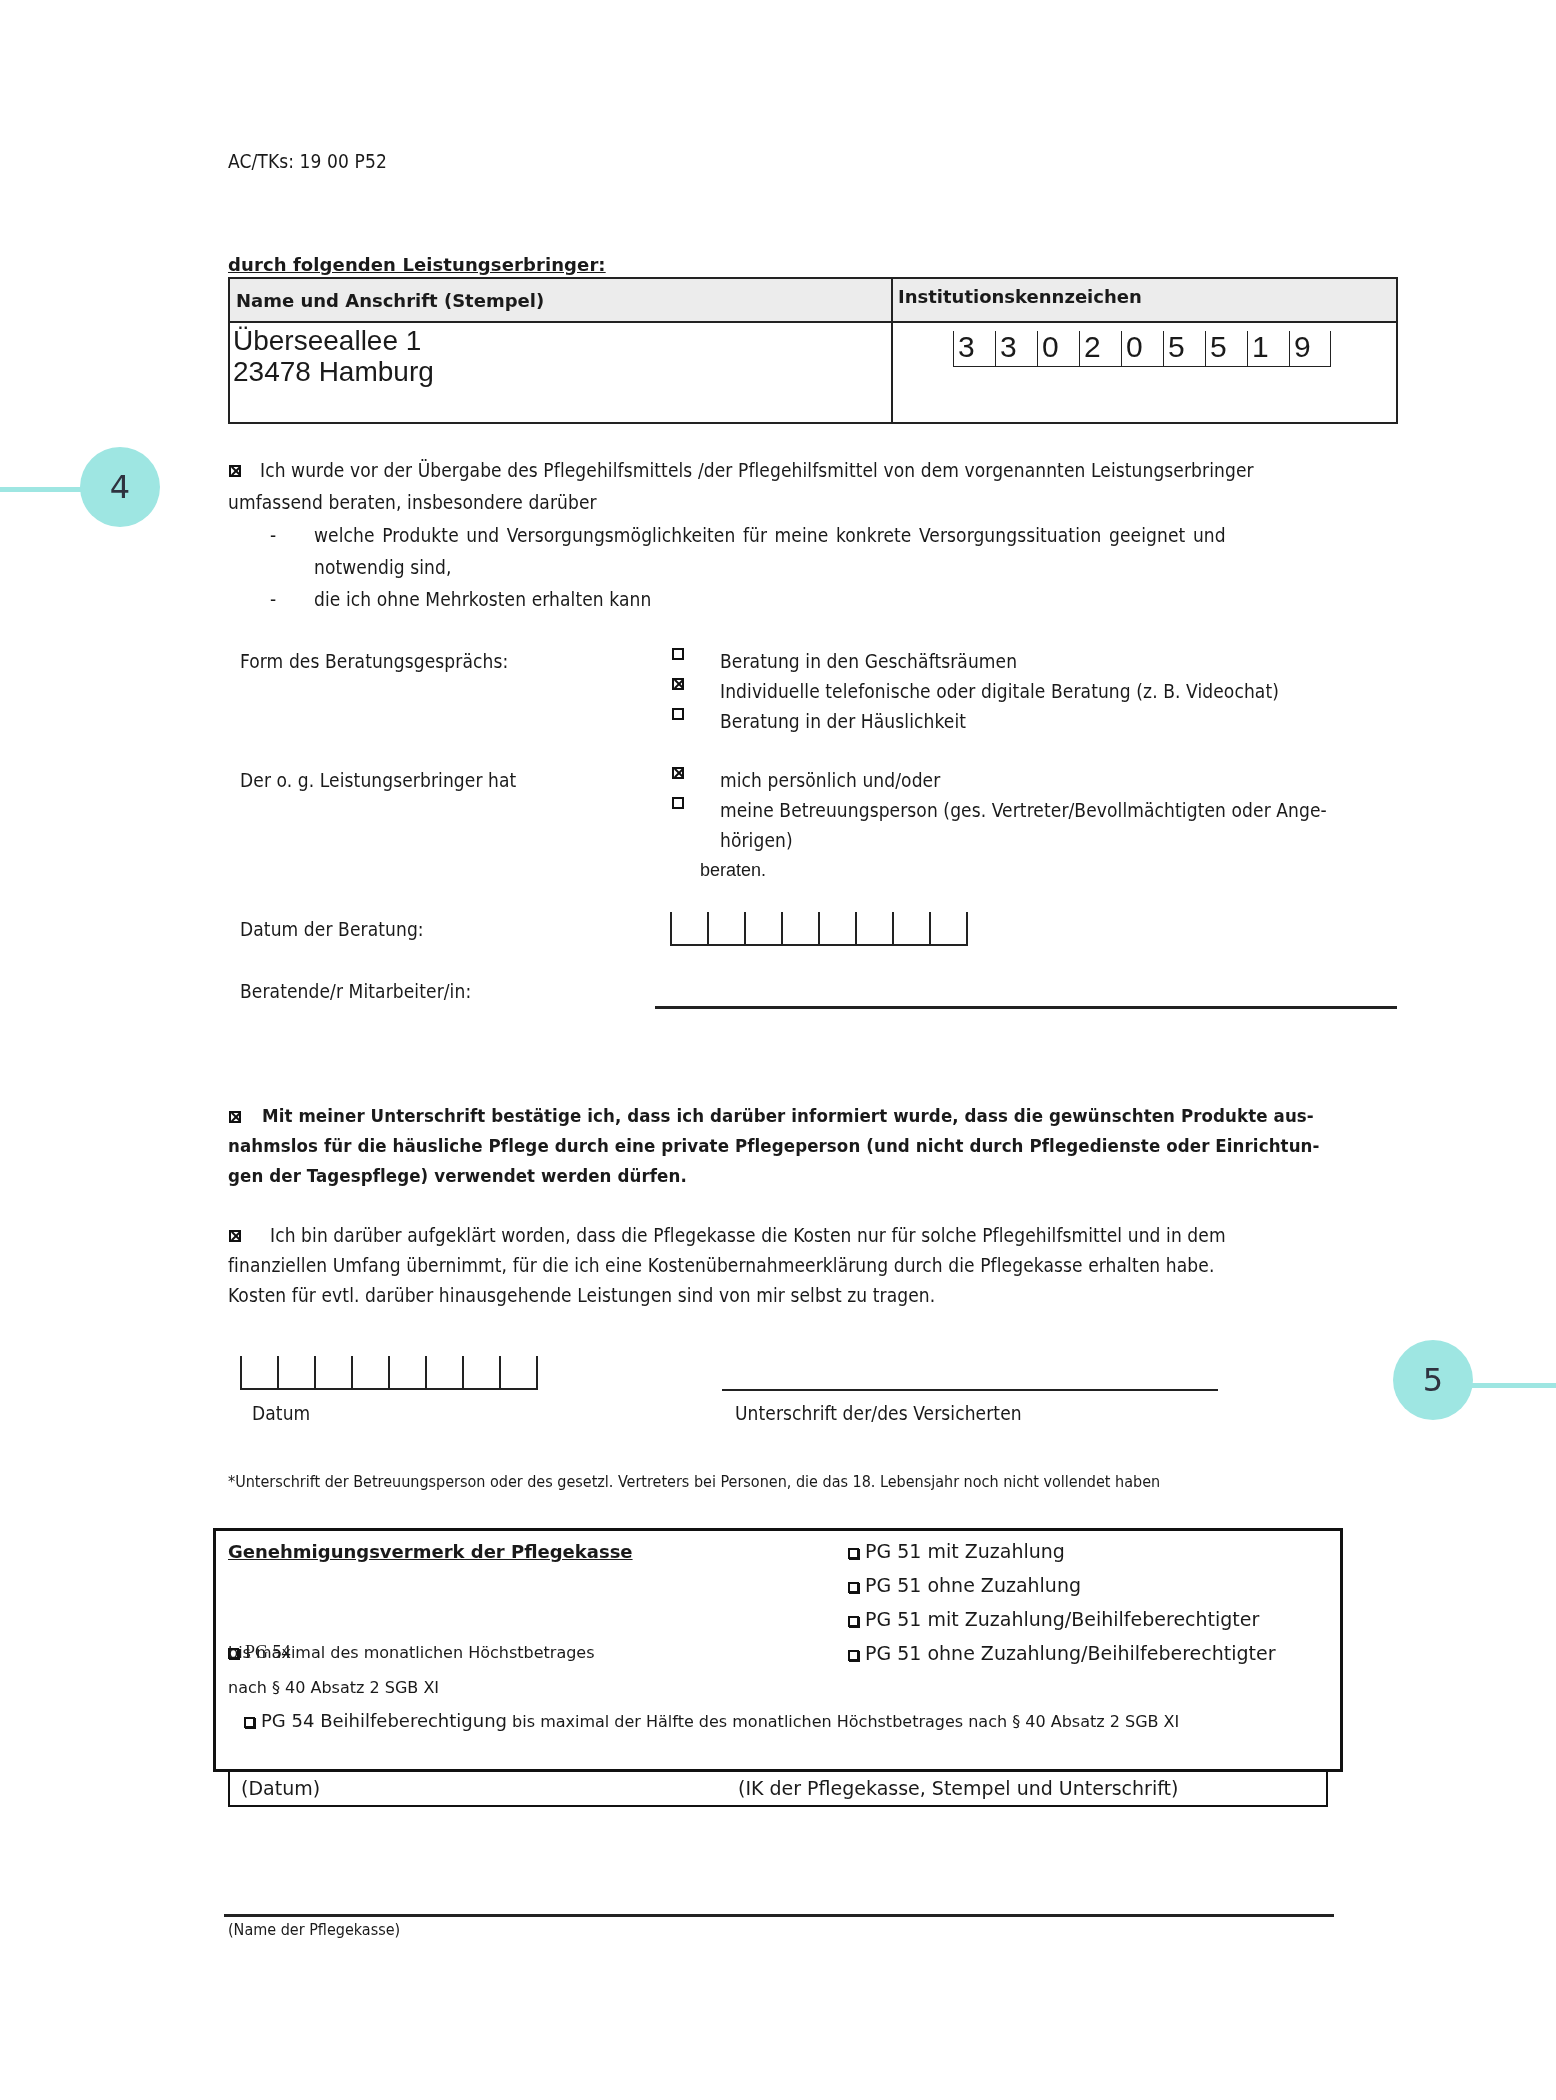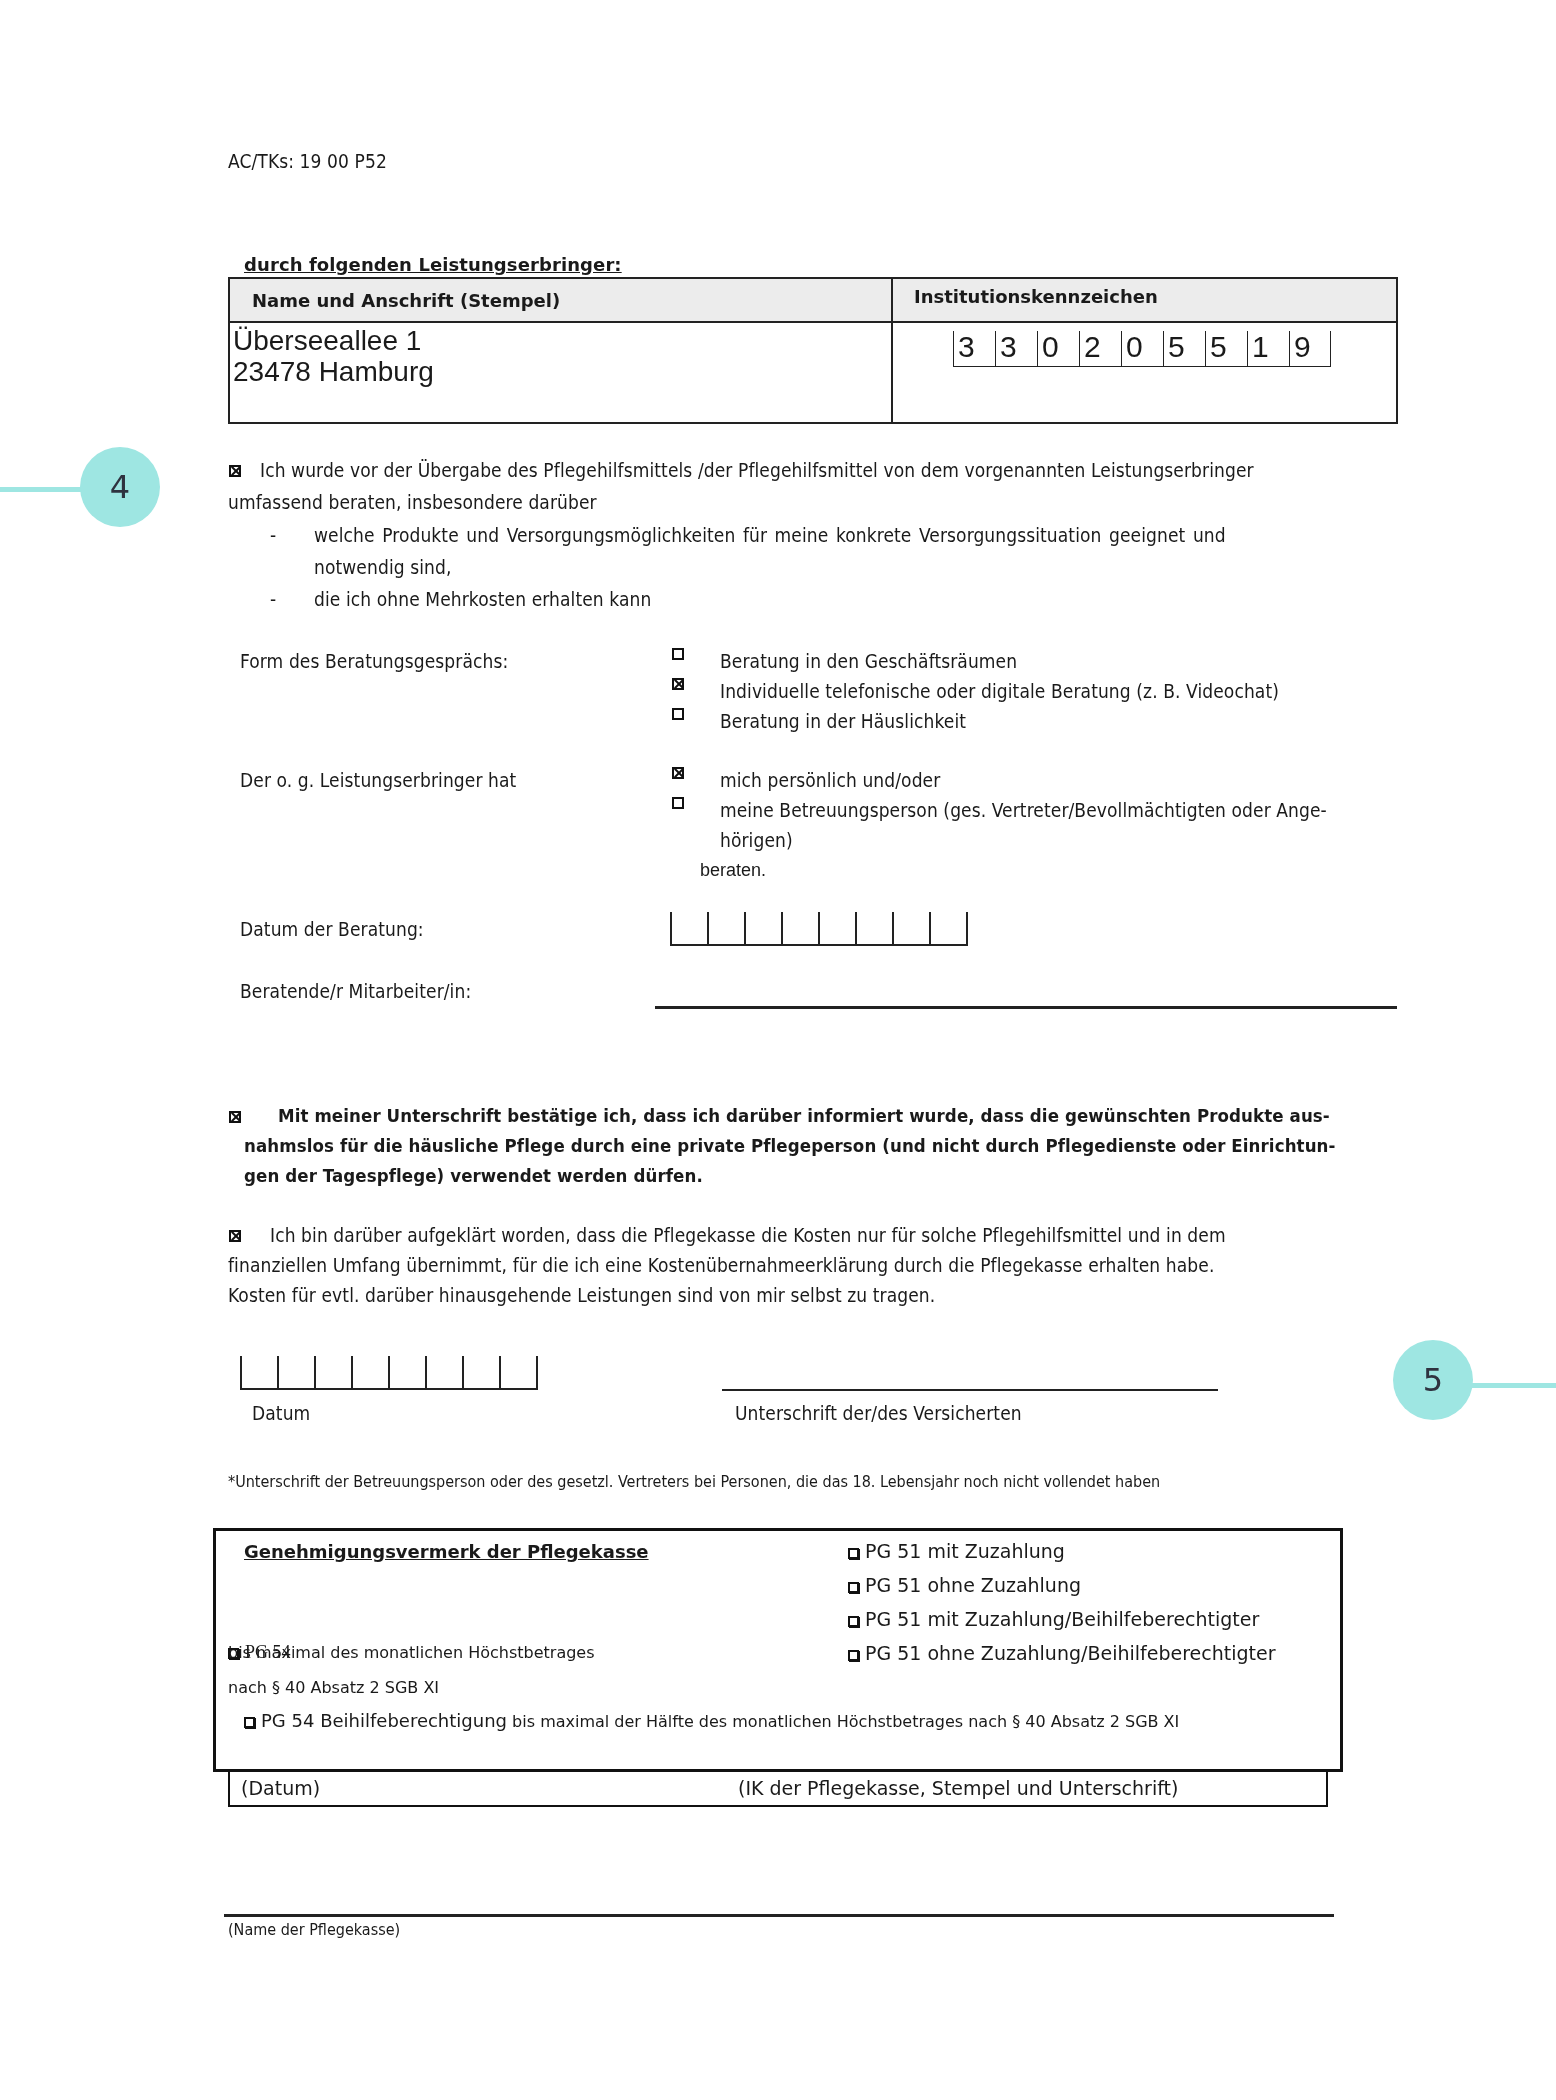--- a/index.html
+++ b/index.html
@@ -1,20 +1,20 @@
 <!DOCTYPE html>
 <html><head>
 <meta charset="utf-8">
 <style>
   html, body { margin:0; padding:0; background:#ffffff; }
   body { width:1556px; height:2100px; position:relative; overflow:hidden;
          font-family:"DejaVu Sans Condensed","DejaVu Sans", sans-serif; color:#1a1a1a; }
   .abs { position:absolute; white-space:nowrap; }
   .t19 { font-size:19px; letter-spacing:0.1px; }
-  .bold { font-weight:bold;margin-left:16px; }
+  .bold { font-weight:bold; }
   .hdr { font-family:"DejaVu Sans", sans-serif; }
   .arial { font-family:"Liberation Sans", sans-serif; }
   .cb { position:absolute; width:12px; height:12px; border:2px solid #111; box-sizing:border-box; background:#fff; }
   .cb.checked::before, .cb.checked::after { content:""; position:absolute; left:-1px; top:3px; width:12px; height:2px; background:#111; }
   .cb.checked::before { transform:rotate(45deg); }
   .cb.checked::after { transform:rotate(-45deg); }
   .cb-sq { display:inline-block; width:11px; height:11px; border:2px solid #111; box-sizing:border-box; margin-right:6px; vertical-align:-1px; box-shadow:1px 1px 0 #111; }
   .bubble { position:absolute; width:80px; height:80px; border-radius:50%; background:#9ee6e2; color:#2f3340;
             font-family:"DejaVu Sans", sans-serif; font-size:32px; display:flex; align-items:center; justify-content:center; }
   .bline { position:absolute; height:5px; background:#9ee6e2; }

